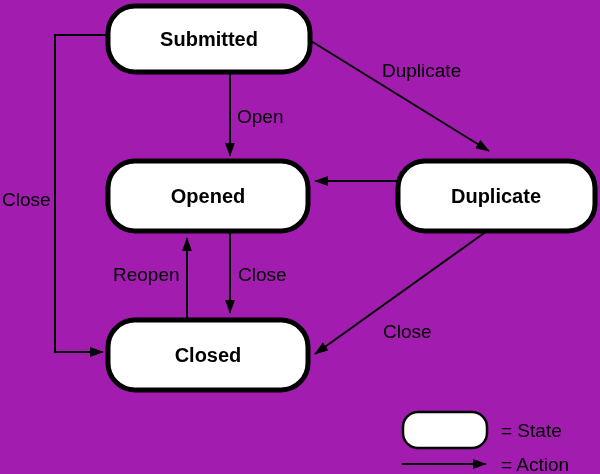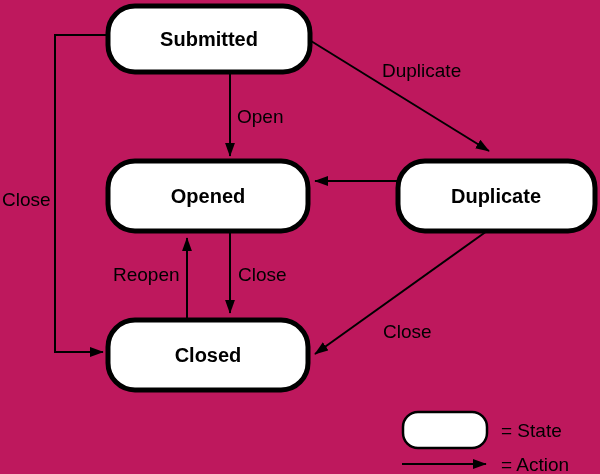--- a/index.html
+++ b/index.html
@@ -1,20 +1,20 @@
 <!DOCTYPE html>
 <html><head>
 <meta charset="utf-8">
 <style>
   html, body { margin: 0; padding: 0; background: #ffffff; }
   .stage {
     position: relative;
     width: 600px;
     height: 474px;
-    background: #be185d;
+    background: #a21caf;
     overflow: hidden;
   }
   svg { display: block; }
   .state-rect {
     fill: #ffffff;
     stroke: #000000;
     stroke-width: 5;
   }
   .state-label {
     font-family: "Liberation Sans", sans-serif;

